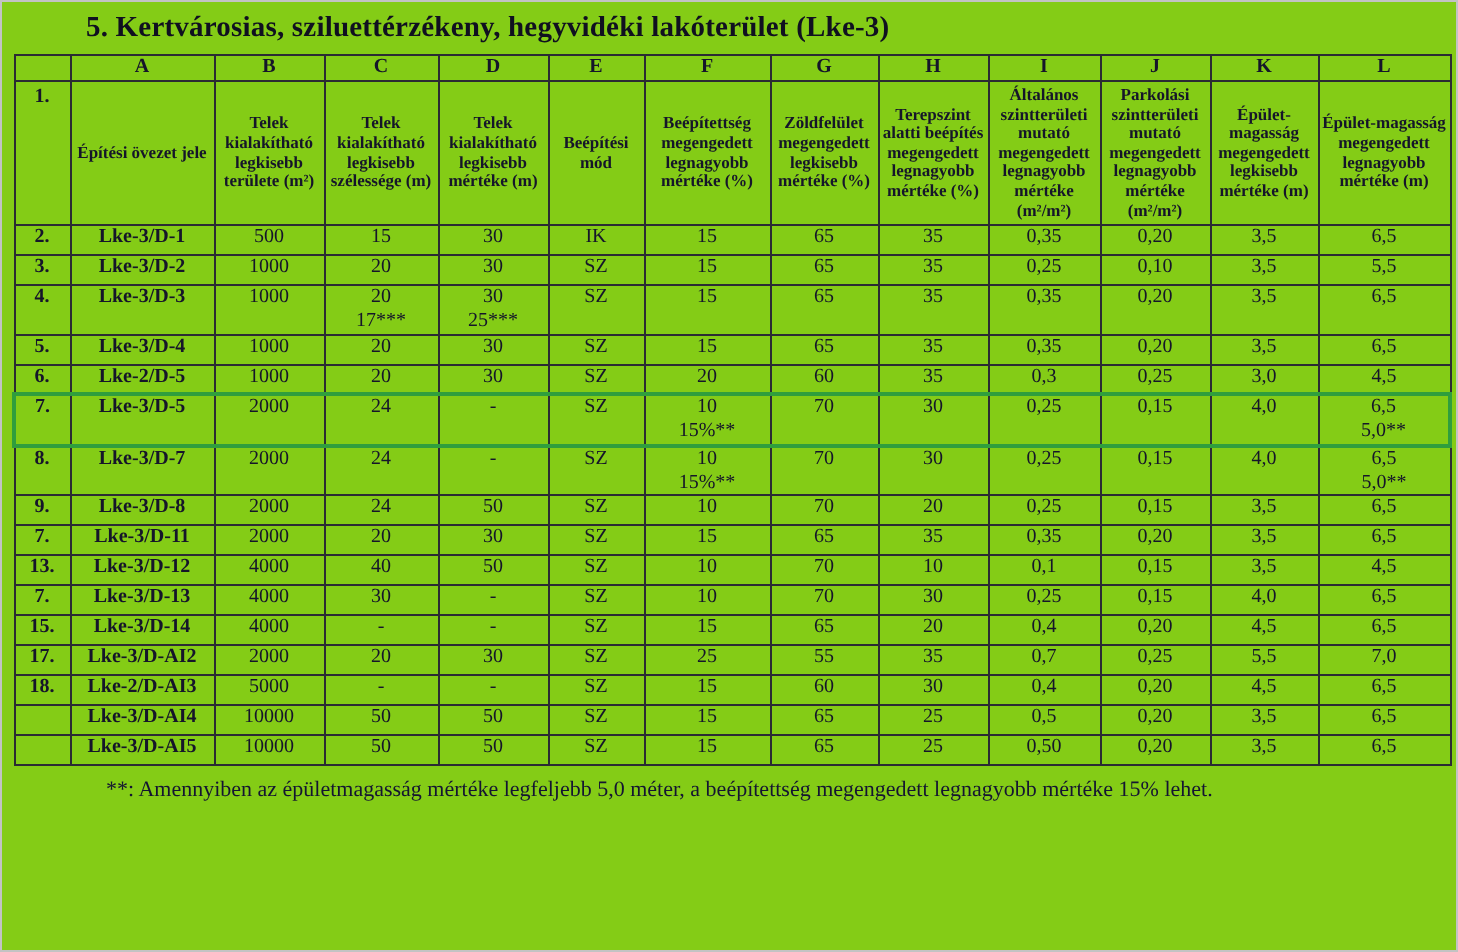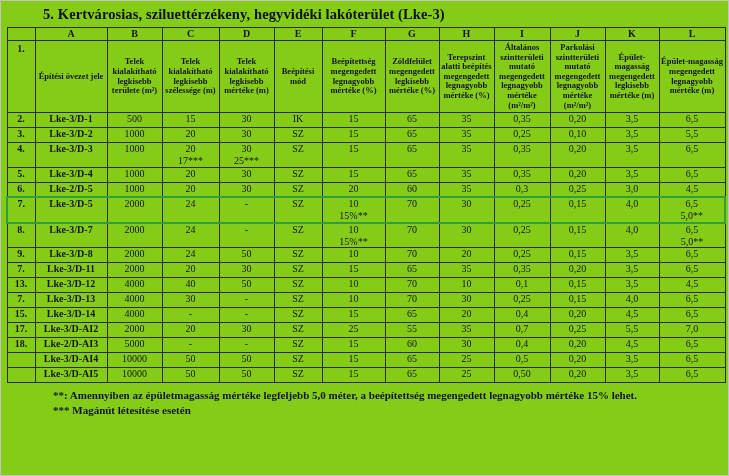--- a/index.html
+++ b/index.html
@@ -63,21 +63,21 @@
   tbody td.num, tbody td.zone{font-weight:bold;}
   tr.highlighted td{
     border-top:2px solid var(--hl,#2f9e3d);
     border-bottom:2px solid var(--hl,#2f9e3d);
   }
   tr.highlighted td:first-child{border-left:2px solid var(--hl,#2f9e3d);}
   tr.highlighted td:last-child{border-right:2px solid var(--hl,#2f9e3d);}
   .footnotes{
     margin:5px 0 0 52px;
     font-size:11px;
-    font-weight:bold;
+    font-weight:normal;
     color:#141432;
   }
   .footnotes div{line-height:15px;}
 </style>
 </head>
 <body>
 
 <div class="page">
   <div class="title">5. Kertvárosias, sziluettérzékeny, hegyvidéki lakóterület (Lke-3)</div>
 
@@ -374,15 +374,14 @@
           <td>0,50</td>
           <td>0,20</td>
           <td>3,5</td>
           <td>6,5</td>
         </tr>
       </tbody>
   </table>
 
   <div class="footnotes">
     <div>**: Amennyiben az épületmagasság mértéke legfeljebb 5,0 méter, a beépítettség megengedett legnagyobb mértéke 15% lehet.</div>
-    <div>*** Magánút létesítése esetén</div>
   </div>
 </div>
 
 </body></html>

